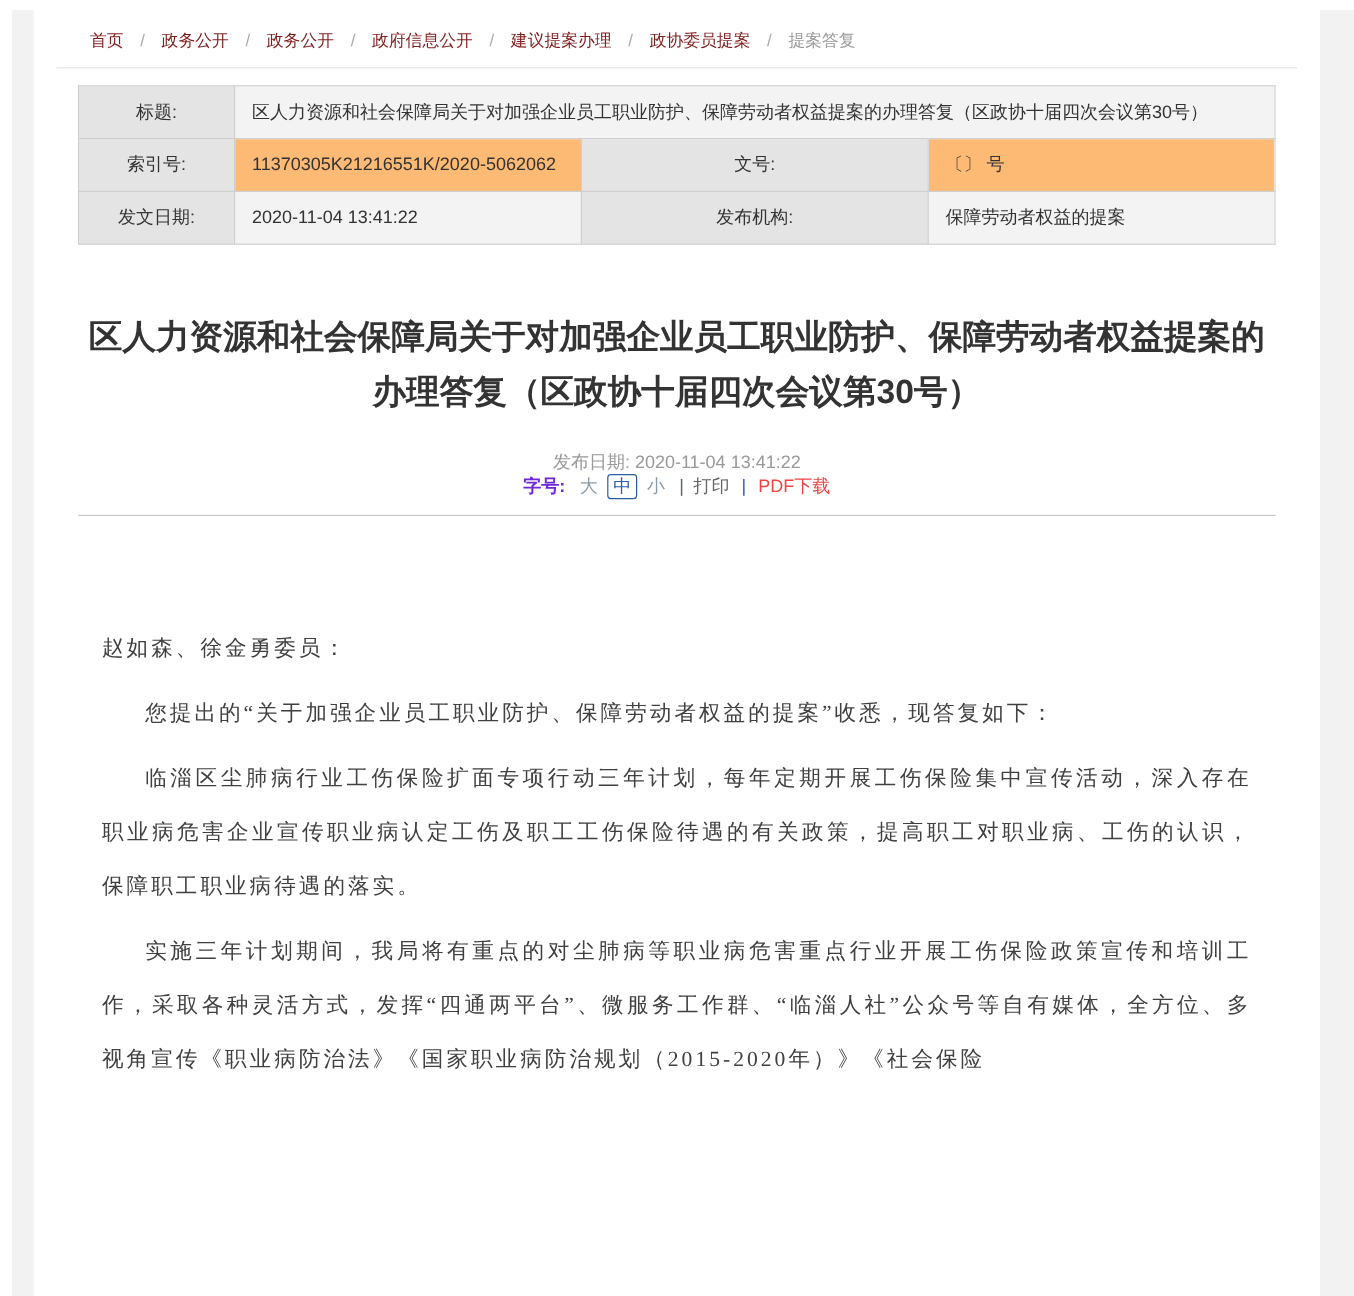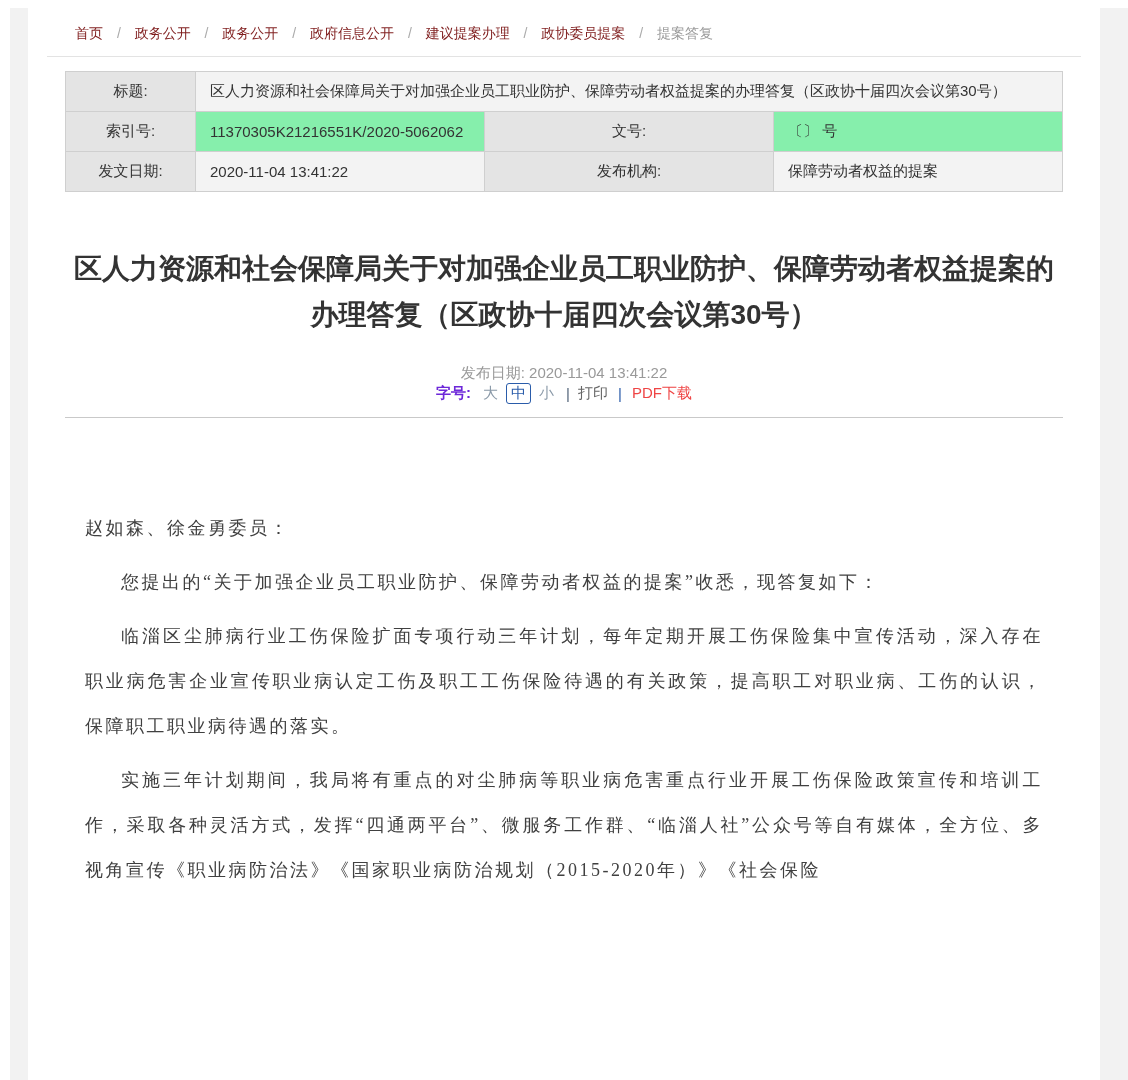--- a/index.html
+++ b/index.html
@@ -38,29 +38,29 @@
   table.info-table {
     width: 100%;
     margin-top: 14px;
     border-collapse: collapse;
     font-size: 15px; color: #333;
     table-layout: fixed;
   }
   table.info-table td {
     border: 1px solid #cfcfcf;
     height: 40px;
-    padding: 0 14px;
+    padding: 12px 14px;
     overflow: hidden; white-space: nowrap;
   }
   td.lbl { background: #e4e4e4; text-align: center; }
   td.col-lbl1 { width: 130px; }
   td.col-val1 { width: 470px; }
   td.col-lbl2 { width: 120px; }
   tr.row-odd  td.val { background: #f3f3f3; }
-  tr.row-even td.val { background: #86efac; }
+  tr.row-even td.val { background: #fdba74; }
   
   h1.article-title {
     margin: 54px auto 0;
     max-width: 1004px;
     text-align: center;
     font-size: 28px; line-height: 46px;
     font-weight: bold; color: #333;
   }
   
   .meta-row {

